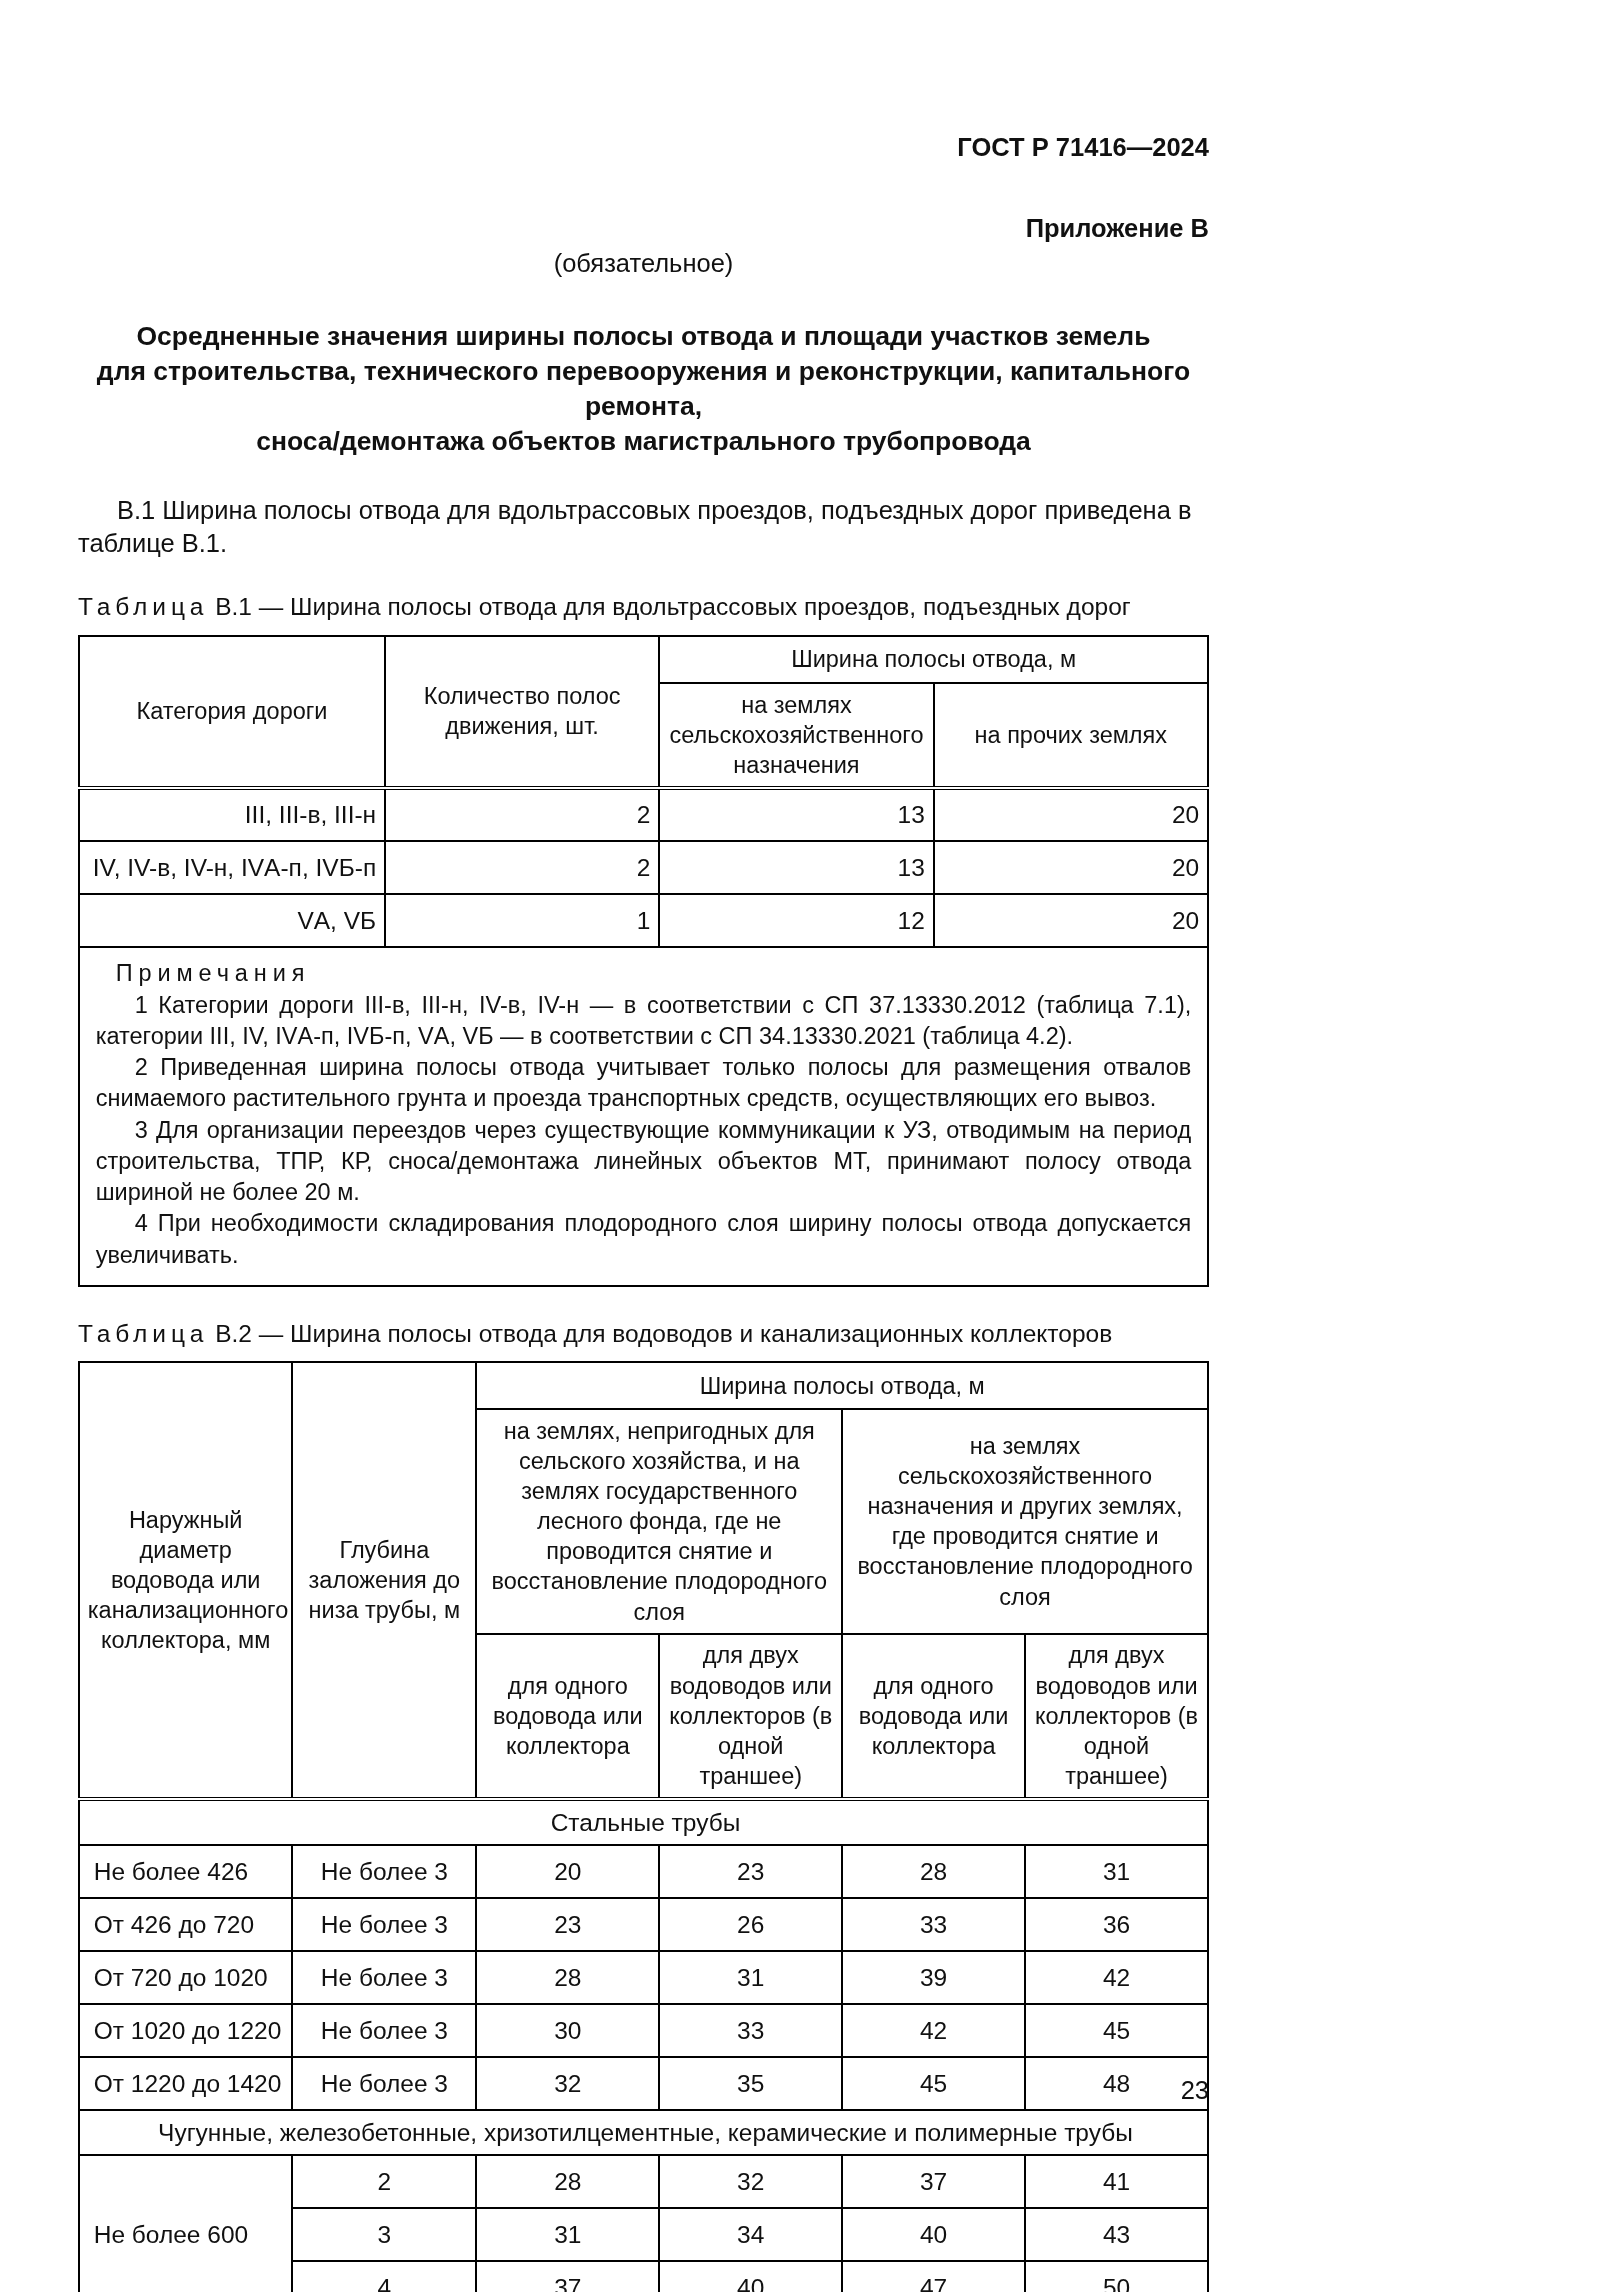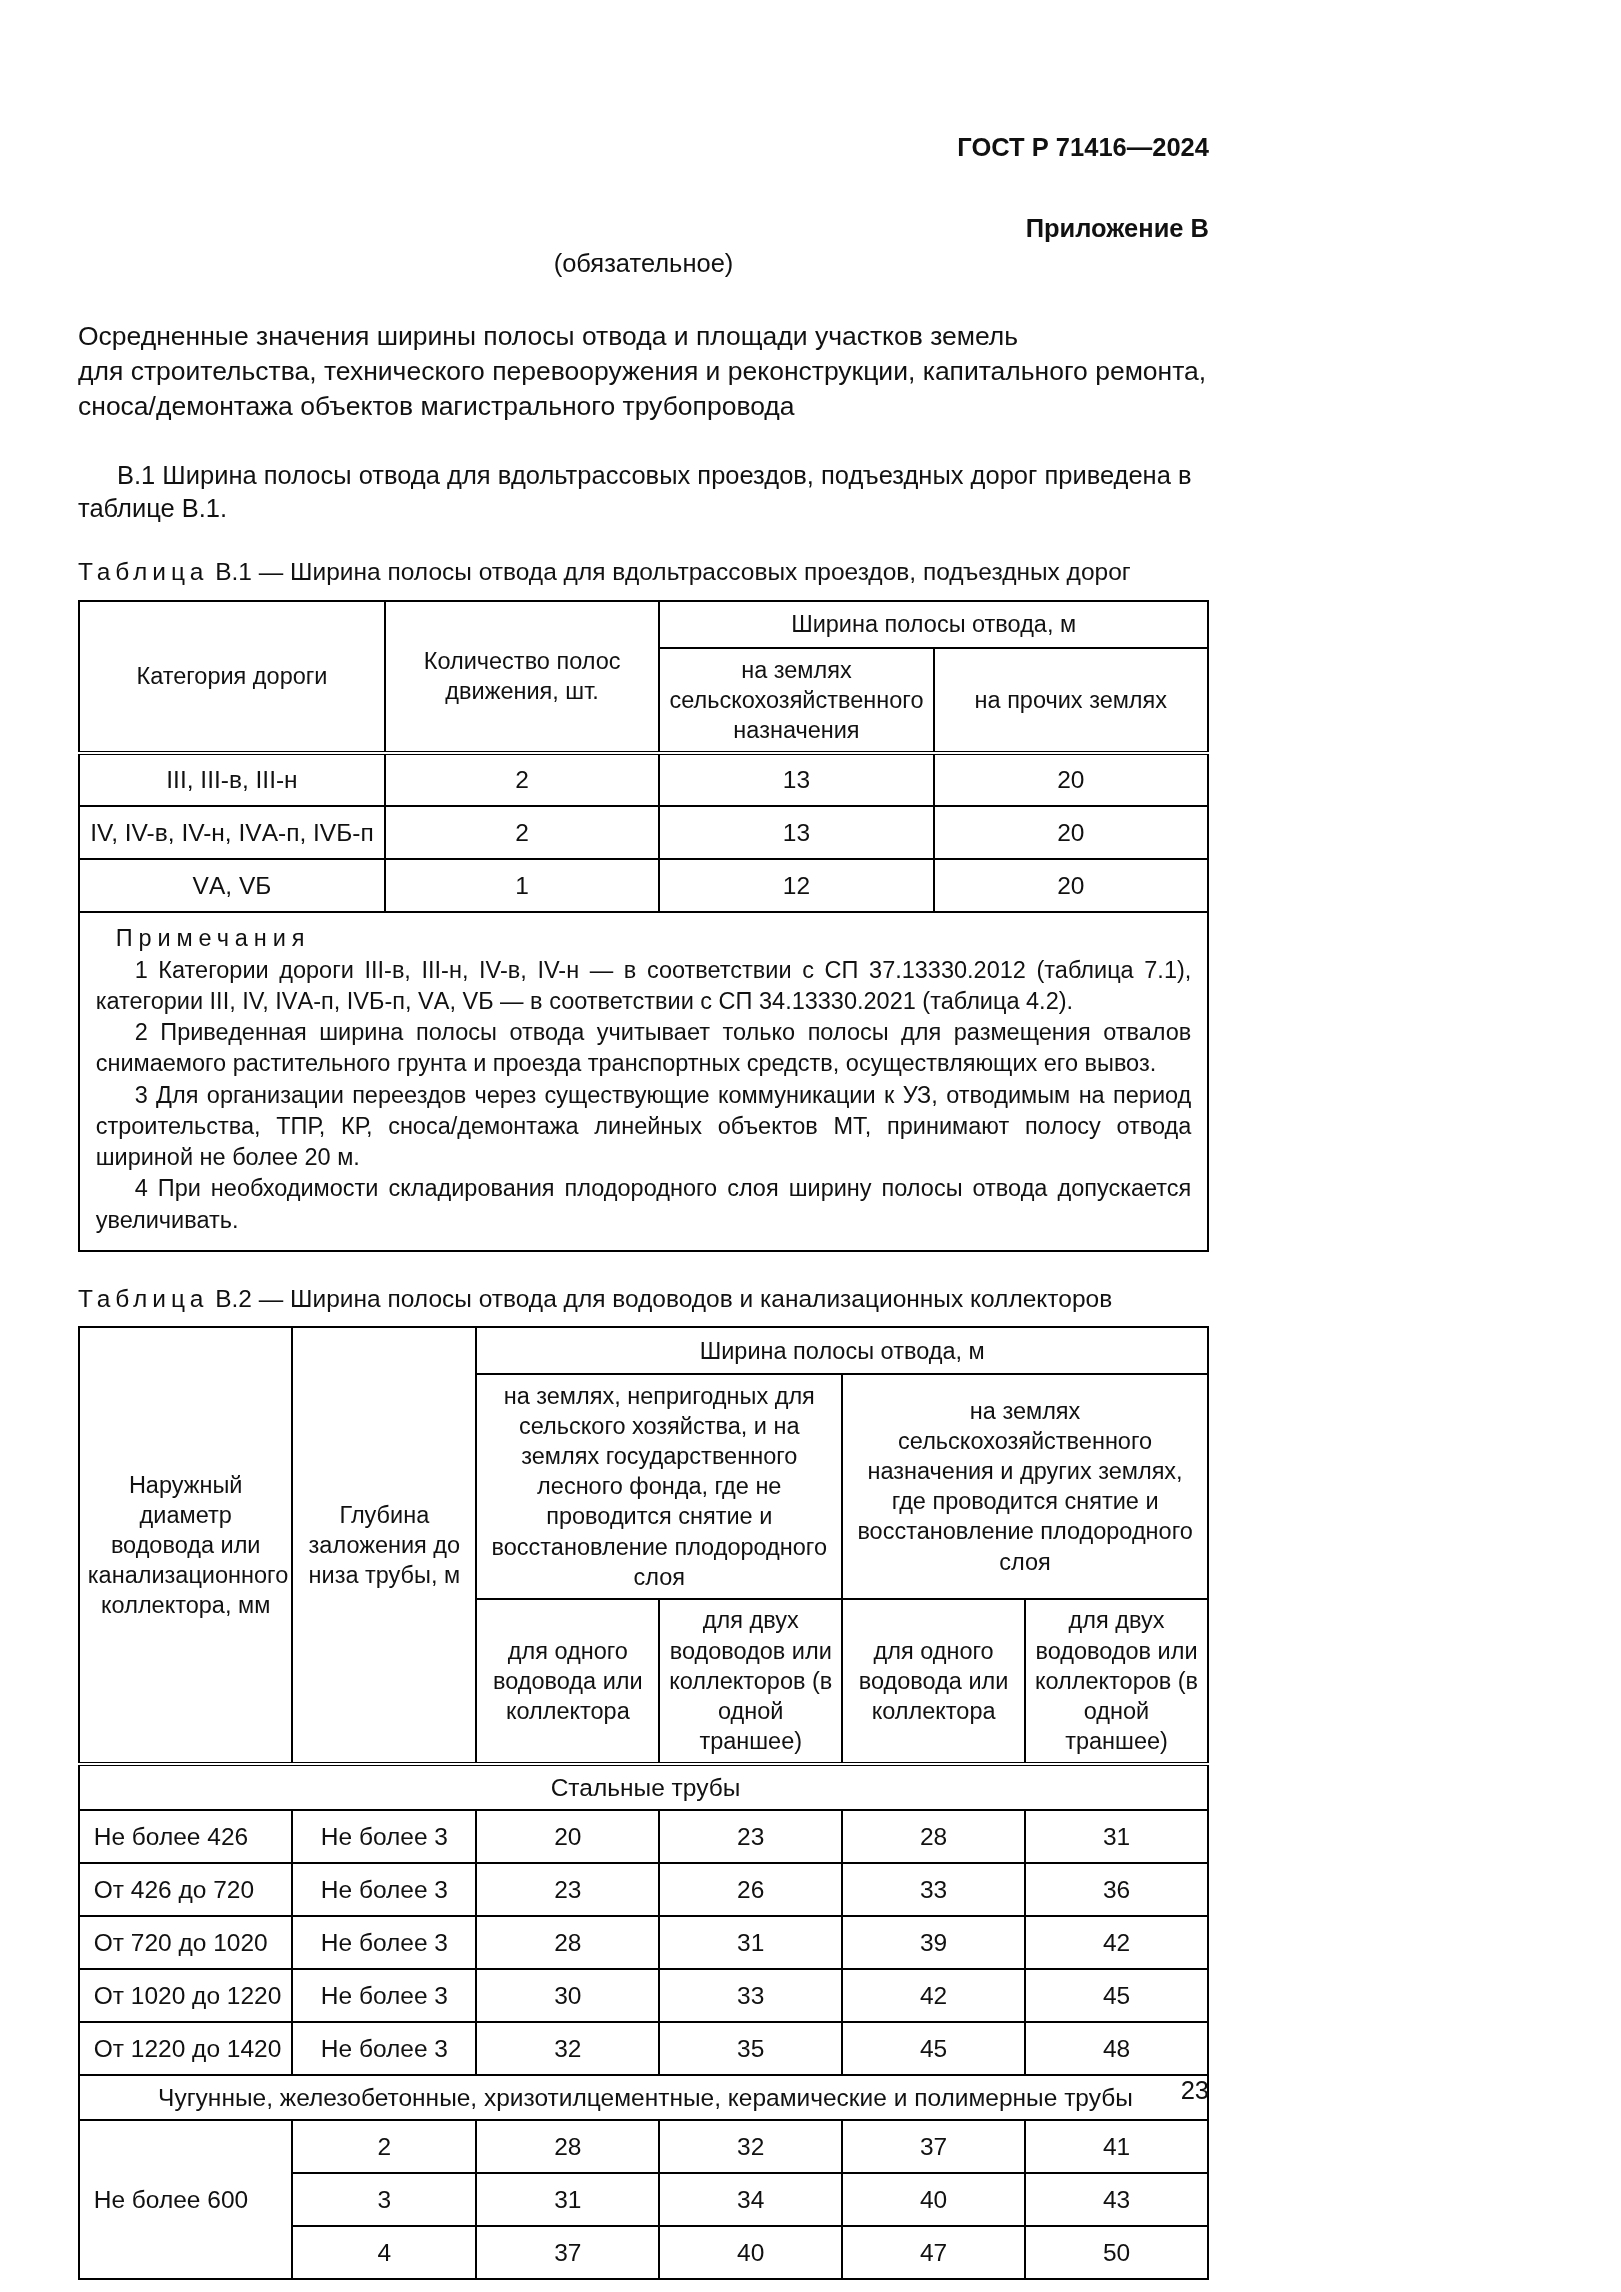--- a/index.html
+++ b/index.html
@@ -11,21 +11,21 @@
   }
   .page {
     position:relative;
     width:1399px; height:2293px;
     padding:133px 190px 0 78px;
     background:#fff;
   }
   .doc-number { text-align:right; font-weight:bold; font-size:25.5px; line-height:1.1; }
   .appendix-label { margin-top:53px; text-align:right; font-weight:bold; font-size:25.5px; }
   .appendix-qualifier { margin-top:5.9px; text-align:center; font-weight:normal; font-size:25.5px; }
-  .title { margin-top:41px; text-align:left; font-weight:normal; font-size:26.5px; line-height:1.32; }
+  .title { margin-top:41px; text-align:center; font-weight:bold; font-size:26.5px; line-height:1.32; }
   .para { margin-top:35px; font-size:25.5px; line-height:1.3; text-indent:39px; }
   .caption { margin-top:31px; font-size:24.5px; line-height:1.3; }
   .spaced { letter-spacing:4.9px; }
 
   table { width:100%; border-collapse:collapse; table-layout:fixed; margin-top:11.8px; }
   th, td {
     border:2px solid #000;
     font-weight:normal; font-size:24.5px; line-height:1.28;
     text-align:center; vertical-align:middle;
     padding:5.9px 7.8px;
@@ -33,21 +33,21 @@
   }
   thead th { font-size:23.5px; }
   .dbl-bottom { border-bottom:4.9px double #000; }
   .thick-top { border-top:2.9px solid #000; }
   .thick-left { border-left:2.9px solid #000; }
   .left-cell { text-align:left; padding-left:13.7px; }
 
   
   .tb1 .hdr-span { height:47px; }
   .tb1 .hdr-sub { height:98px; }
-  .tb1 .data-row td { height:53px; }
+  .tb1 .data-row td { height:53px;text-align:right; }
   .tb1 .notes-cell {
     text-align:left; padding:9.8px 15.7px 13.7px 15.7px;
   }
   .notes-title { display:block; margin-left:20px; font-size:23.5px; letter-spacing:5.9px; margin-bottom:2px; }
   .note { font-size:23.5px; line-height:1.33; text-indent:39px; text-align:justify; }
 
   
   .tb2 .hdr-span { height:47px; }
   .tb2 .hdr-group { height:174px; }
   .tb2 .hdr-sub { height:141px; }

